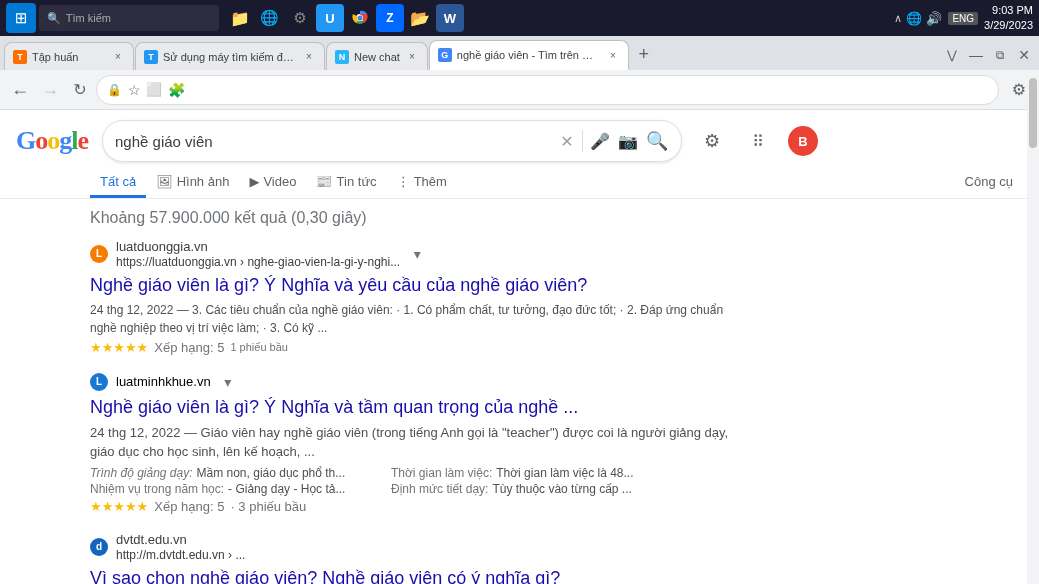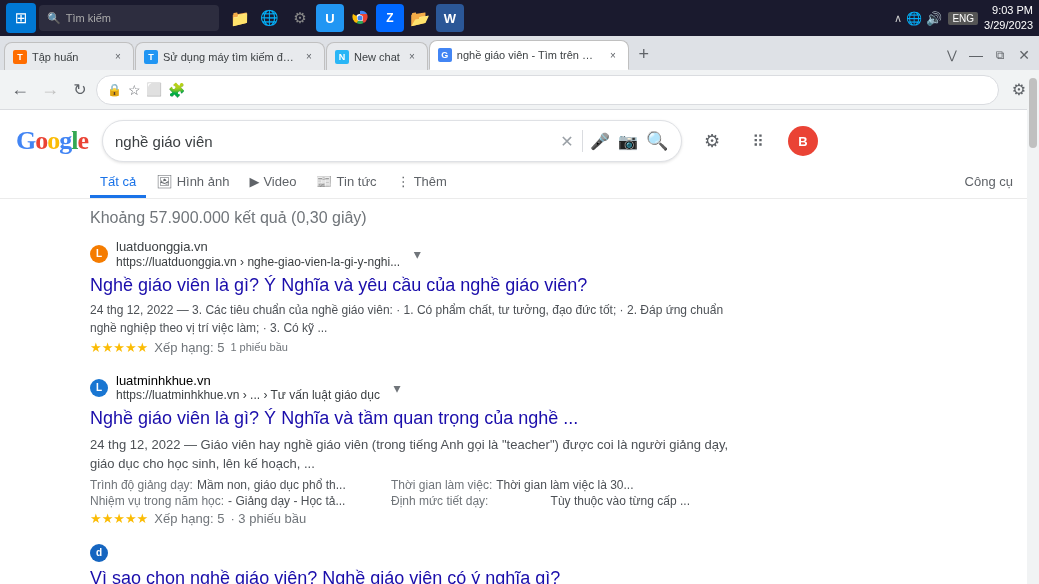--- a/index.html
+++ b/index.html
@@ -175,61 +175,66 @@
         </div>
       </div>
 
       <div style="margin-bottom:18px;max-width:650px;">
         <div style="display:flex;align-items:center;gap:8px;margin-bottom:4px;">
           <div style="width:18px;height:18px;border-radius:50%;background:#1976d2;display:flex;align-items:center;justify-content:center;font-size:10px;font-weight:bold;color:#fff;flex-shrink:0;">L</div>
           <div>
             <div style="font-size:13px;color:#000000;font-weight:500;line-height:1.2;">
               <span>luatminhkhue.vn</span>
             </div>
-            <div style="font-size:12px;color:#3c4043;cursor:pointer;">
-              <span>https://luatminhkhue.vn › ... › Tư vấn luật giáo dục</span>
-            </div>
           </div>
           <div style="width:18px;height:18px;display:flex;align-items:center;justify-content:center;color:#70757a;font-size:14px;cursor:pointer;">▾</div>
         </div>
         <div style="font-size:18px;color:#1a0dab;cursor:pointer;margin-bottom:3px;line-height:1.4;">
           <span>Nghề giáo viên là gì? Ý Nghĩa và tầm quan trọng của nghề ...</span>
         </div>
         <div style="font-size:13px;color:#4d5156;line-height:1.5;">
           <span>24 thg 12, 2022 — Giáo viên hay nghề giáo viên (trong tiếng Anh gọi là "teacher") được coi là người giảng dạy, giáo dục cho học sinh, lên kế hoạch, ...</span>
         </div>
 
         <div style="display:grid;grid-template-columns:1fr 1fr;gap:2px;margin-top:4px;font-size:12px;color:#4d5156;max-width:600px;">
           <div style="display:flex;gap:4px;">
-            <span style="color:#70757a;white-space:nowrap;">Trình độ giảng dạy:</span>
+            <span style="color:#70757a;white-space:nowrap;font-style:italic;">Trình độ giảng dạy:</span>
             <span>Mầm non, giáo dục phổ th...</span>
           </div>
           <div style="display:flex;gap:4px;">
             <span style="color:#70757a;white-space:nowrap;text-align:center;">Thời gian làm việc:</span>
-            <span>Thời gian làm việc là 30...</span>
+            <span>Thời gian làm việc là 48...</span>
           </div>
           <div style="display:flex;gap:4px;">
             <span style="color:#70757a;white-space:nowrap;">Nhiệm vụ trong năm học:</span>
             <span>- Giảng dạy - Học tả...</span>
           </div>
-          <div style="display:flex;gap:20px;justify-content:space-between;">
+          <div style="display:flex;gap:4px;">
             <span style="color:#70757a;white-space:nowrap;">Định mức tiết dạy:</span>
             <span>Tùy thuộc vào từng cấp ...</span>
           </div>
         </div>
         <div style="display:flex;align-items:center;gap:6px;margin-top:3px;">
           <span style="color:#fbbc05;font-size:13px;">★★★★★</span>
           <span style="font-size:13px;color:#70757a;">Xếp hạng: 5</span>
           <span style="font-size:13px;color:#70757a;">· <span>3 phiếu bầu</span></span>
         </div>
       </div>
 
       <div style="margin-bottom:18px;max-width:650px;">
         <div style="display:flex;align-items:center;gap:8px;margin-bottom:4px;">
           <div style="width:18px;height:18px;border-radius:50%;background:#1565c0;display:flex;align-items:center;justify-content:center;font-size:10px;font-weight:bold;color:#fff;flex-shrink:0;">d</div>
+          <div>
+            <div style="font-size:13px;color:#3c4043;font-weight:500;line-height:1.2;">
+              <span>dvtdt.edu.vn</span>
+            </div>
+            <div style="font-size:12px;color:#3c4043;cursor:pointer;">
+              <span>http://m.dvtdt.edu.vn › ...</span>
+            </div>
+          </div>
         </div>
         <div style="font-size:18px;color:#1a0dab;cursor:pointer;margin-bottom:3px;line-height:1.4;">
           <span>Vì sao chọn nghề giáo viên? Nghề giáo viên có ý nghĩa gì?</span>
         </div>
 
       </div>
 
     </div>
   </div>
 

